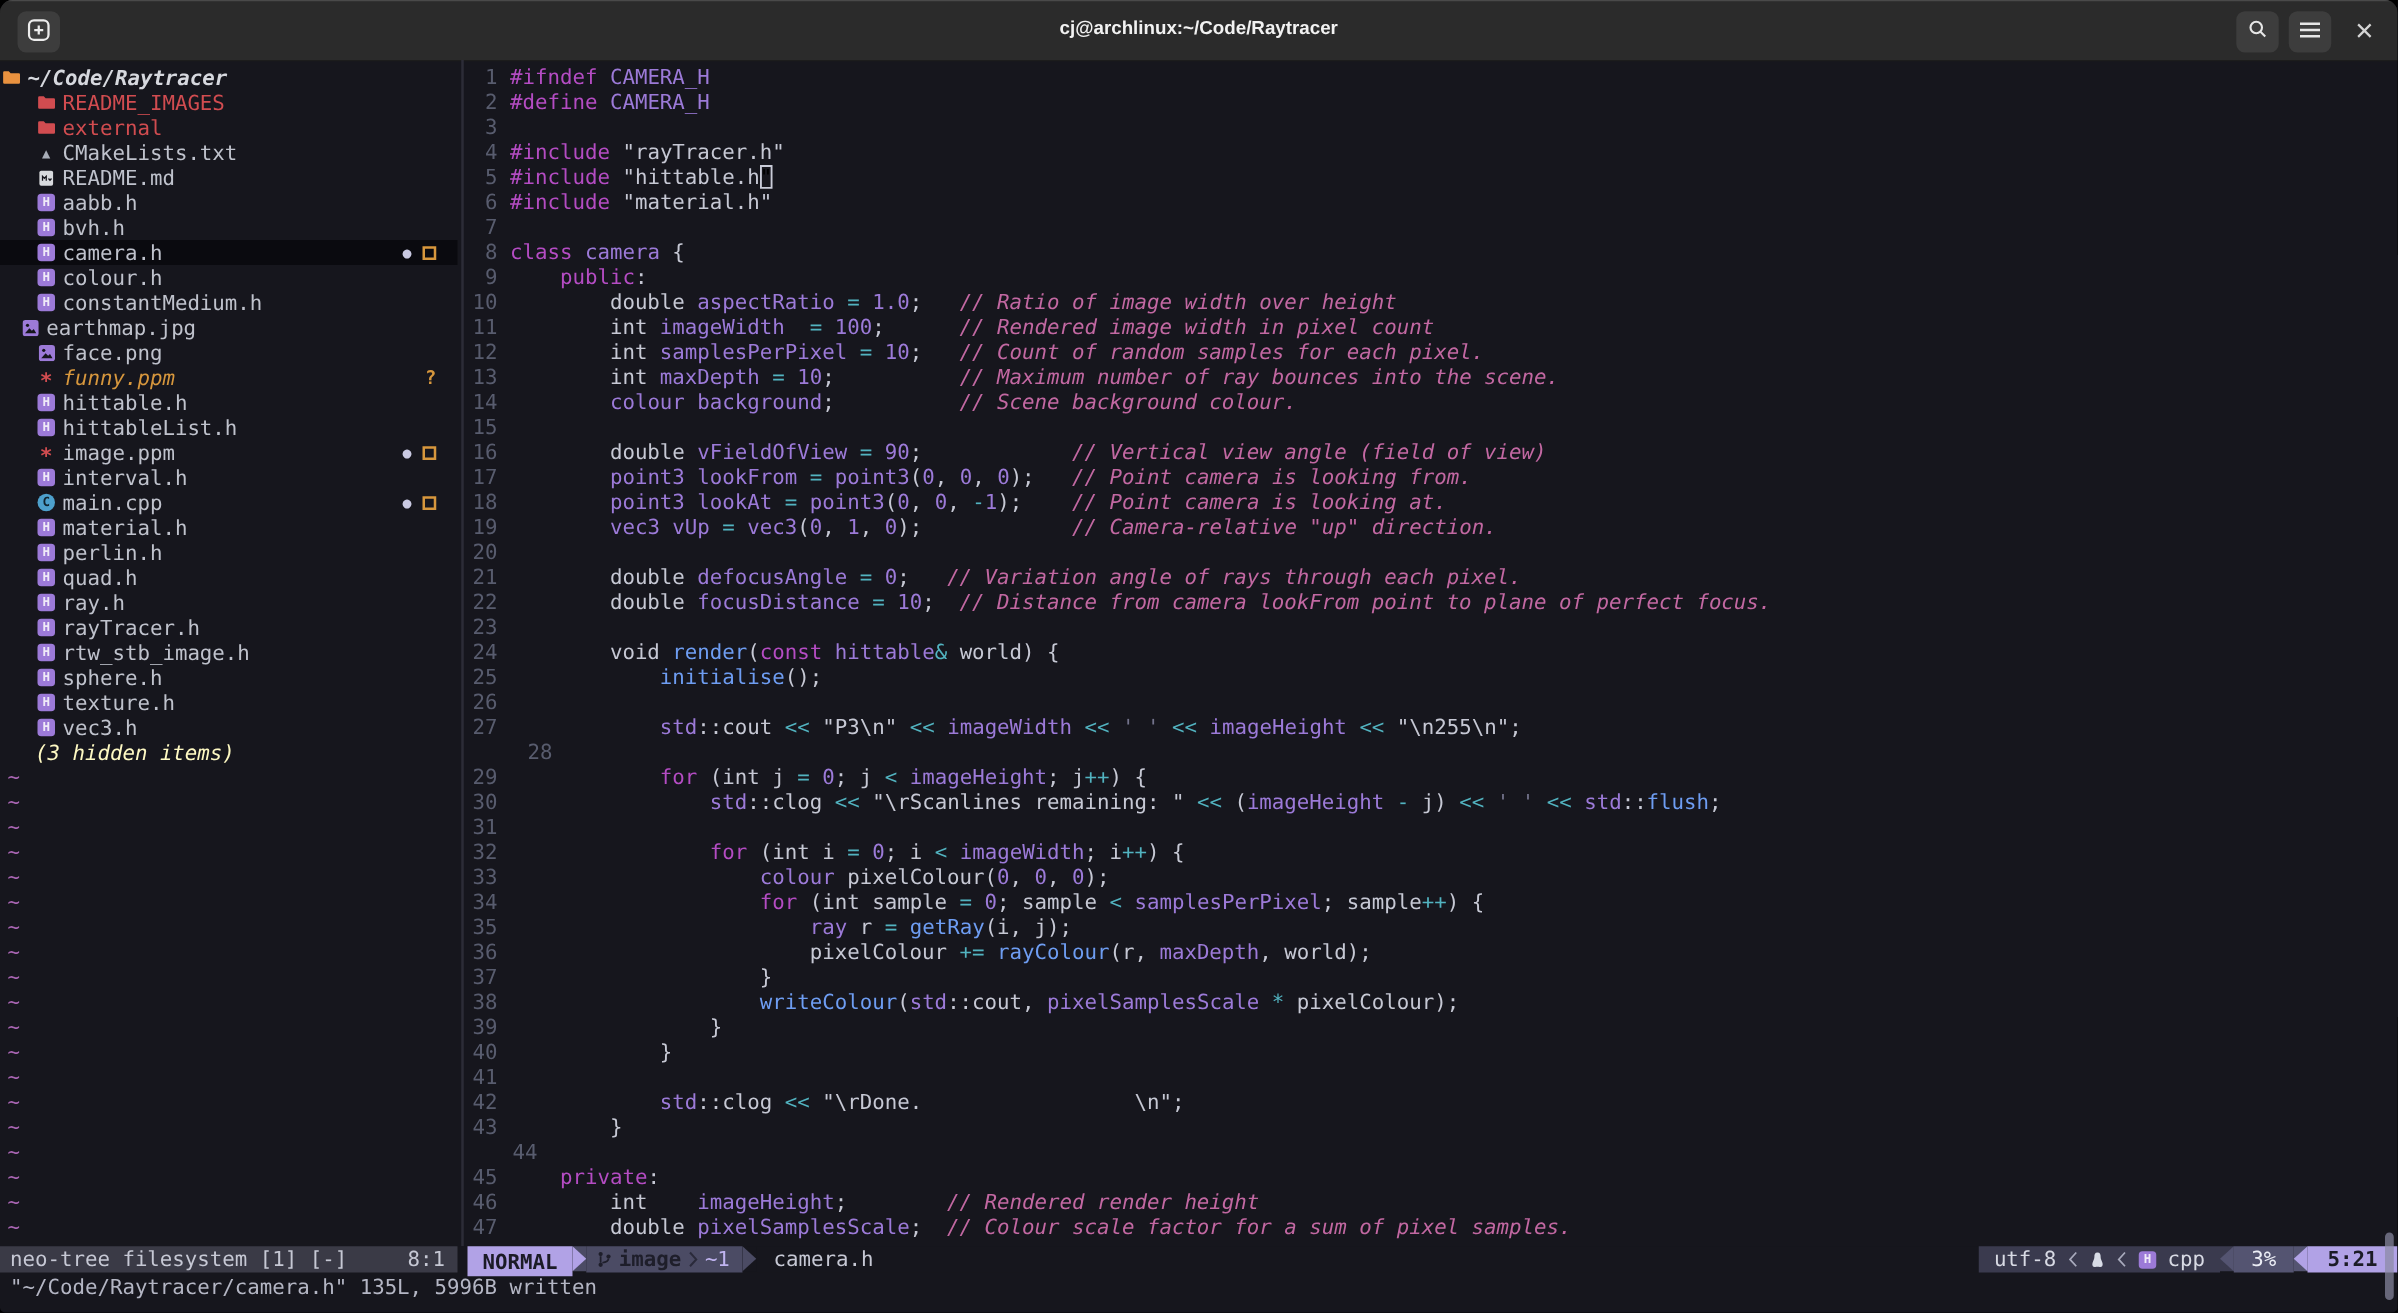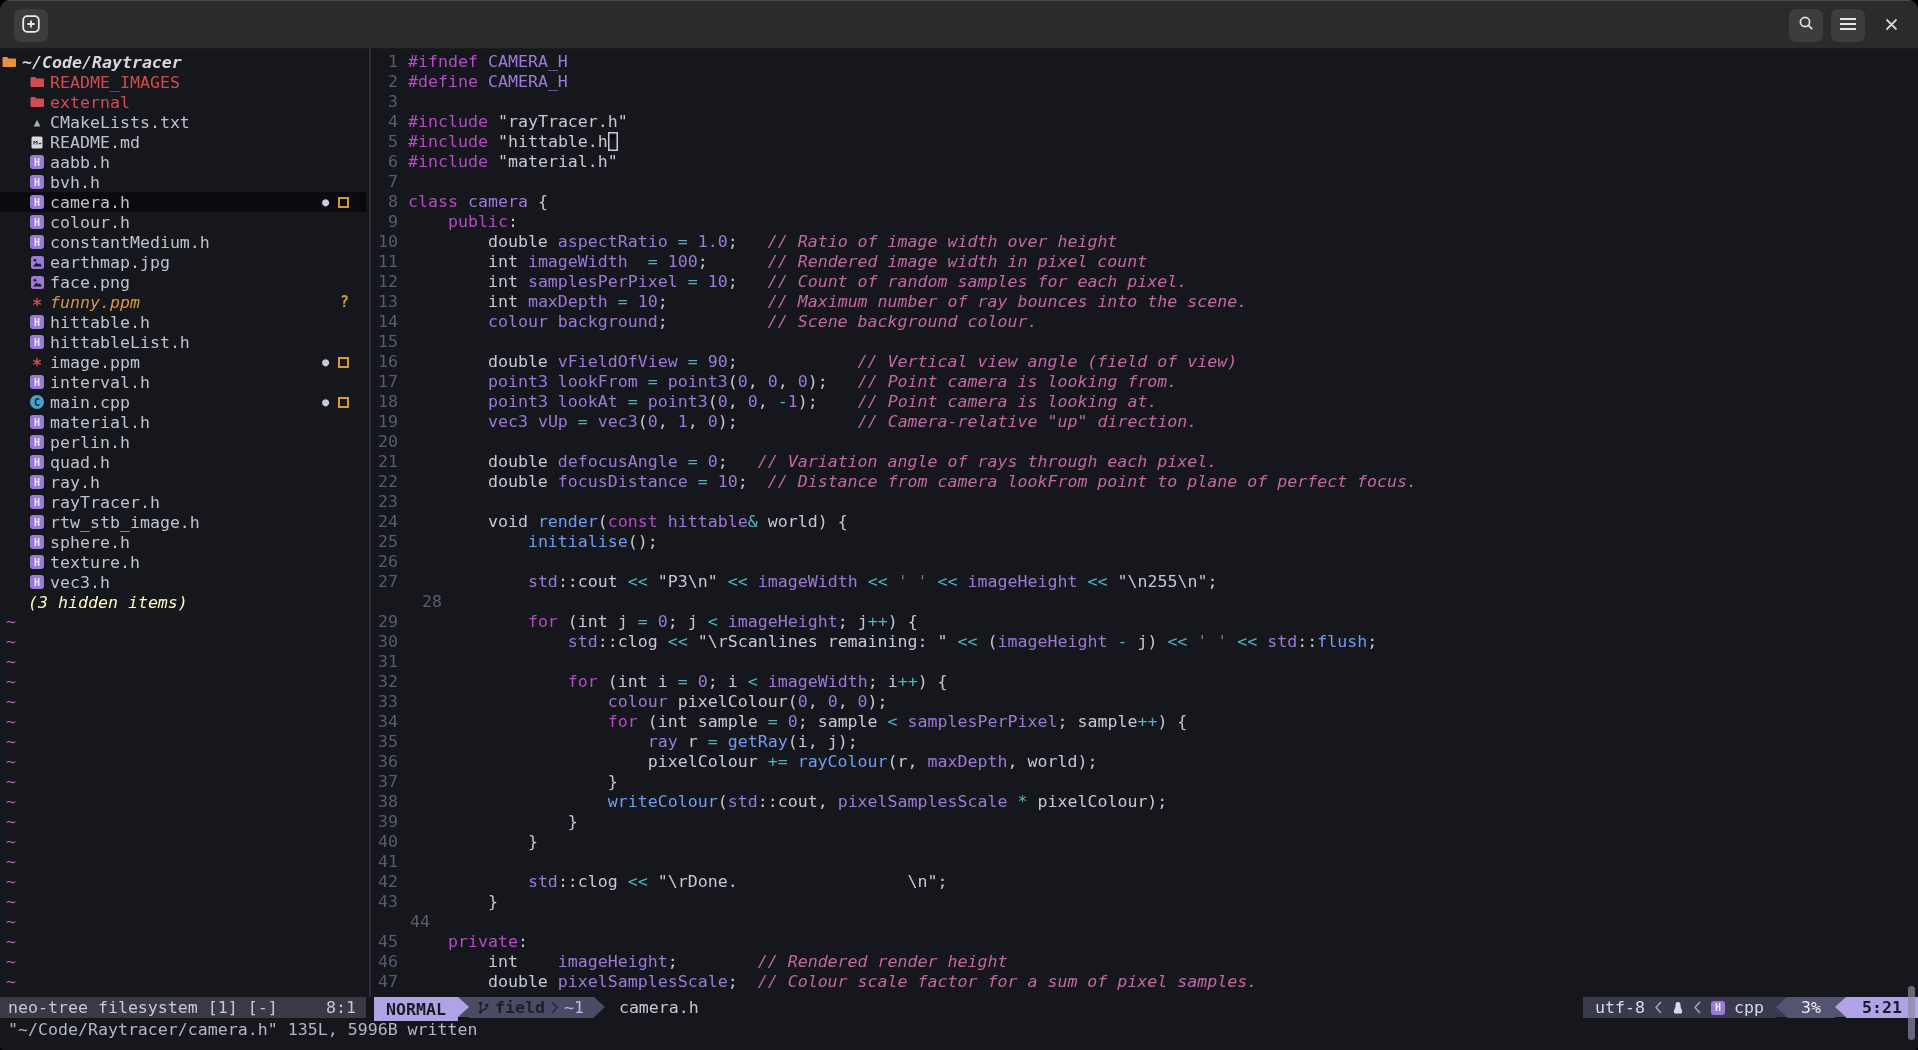--- a/index.html
+++ b/index.html
@@ -82,20 +82,21 @@
 
   <div id="headerbar">
     <div class="hbtn" style="left:14px;">
       <span>
         <svg width="18" height="18">
             <rect x="1.2" y="1.2" width="15.6" height="15.6" rx="4" fill="none" stroke="#ececec" stroke-width="1.8"></rect>
             <path d="M9 5.4 V12.6 M5.4 9 H12.6" stroke="#ececec" stroke-width="1.8"></path>
           </svg>
       </span>
     </div>
+    <div id="window-title">cj@archlinux:~/Code/Raytracer</div>
     <div class="hbtn" style="left:1789px;">
       <span>
         <svg width="17" height="17">
             <circle cx="7" cy="7" r="4.6" fill="none" stroke="#e6e6e6" stroke-width="1.7"></circle>
             <path d="M10.4 10.4 L14.2 14.2" stroke="#e6e6e6" stroke-width="1.7"></path>
           </svg>
       </span>
     </div>
     <div class="hbtn" style="left:1831px;">
       <span>
@@ -128,21 +129,21 @@
       <div class="trow" style="top: 64px; padding-left: 28px;"><span class="ticon"><span class="tri">▲</span></span><span>CMakeLists.txt</span></div>
       <div class="trow" style="top: 84px; padding-left: 28px;"><span class="ticon"><svg width="12" height="13">
             <rect x="0.5" y="0.5" width="11" height="12" rx="1.5" fill="#d8dade"></rect>
             <path d="M3 8.5 L3 5 L4.5 6.6 L6 5 L6 8.5 M7.8 6.8 L9 8.2 L10.2 6.8" stroke="#16161d" stroke-width="1" fill="none"></path>
           </svg></span><span>README.md</span></div>
       <div class="trow" style="top: 104px; padding-left: 28px;"><span class="ticon"><span class="hbadge">H</span></span><span>aabb.h</span></div>
       <div class="trow" style="top: 124px; padding-left: 28px;"><span class="ticon"><span class="hbadge">H</span></span><span>bvh.h</span></div>
       <div class="trow sel" style="top: 144px; padding-left: 28px;"><span class="ticon"><span class="hbadge">H</span></span><span>camera.h</span><span class="badge b-dot">●</span><span class="badge b-square"><i></i></span></div>
       <div class="trow" style="top: 164px; padding-left: 28px;"><span class="ticon"><span class="hbadge">H</span></span><span>colour.h</span></div>
       <div class="trow" style="top: 184px; padding-left: 28px;"><span class="ticon"><span class="hbadge">H</span></span><span>constantMedium.h</span></div>
-      <div class="trow" style="top: 204px; padding-left: 28px;"><span class="ticon"><svg width="13" height="13">
+      <div class="trow" style="top: 204px; padding-left: 15px;"><span class="ticon"><svg width="13" height="13">
             <rect width="13" height="13" rx="2.5" fill="#9c7ad8"></rect>
             <circle cx="4" cy="4.2" r="1.3" fill="#16161d"></circle>
             <path d="M2 10.5 L5.5 6.5 L7.5 8.6 L9 7.2 L11 10.5 Z" fill="#16161d"></path>
           </svg></span><span>earthmap.jpg</span></div>
       <div class="trow" style="top: 224px; padding-left: 28px;"><span class="ticon"><svg width="13" height="13">
             <rect width="13" height="13" rx="2.5" fill="#9c7ad8"></rect>
             <circle cx="4" cy="4.2" r="1.3" fill="#16161d"></circle>
             <path d="M2 10.5 L5.5 6.5 L7.5 8.6 L9 7.2 L11 10.5 Z" fill="#16161d"></path>
           </svg></span><span>face.png</span></div>
       <div class="trow" style="top: 244px; padding-left: 28px;"><span class="ticon"><span class="star">*</span></span><span class="t-orange">funny.ppm</span><span class="badge b-q">?</span></div>
@@ -225,21 +226,21 @@
       <div class="arrow-r" style="border-left:11px solid #b1a2e6; background:#4b4b64;"></div>
       <div class="seg" id="seg-branch">
         <span style="display:inline-flex;">
           <svg width="13" height="15" viewBox="0 0 13 15">
               <circle cx="3.5" cy="3.2" r="1.7" fill="#1e1e2a"></circle>
               <circle cx="3.5" cy="11.8" r="1.7" fill="#1e1e2a"></circle>
               <circle cx="9.8" cy="5.2" r="1.7" fill="#1e1e2a"></circle>
               <path d="M3.5 4.9 V10.1 M9.8 6.9 Q9.6 9.6 4.9 10.2" stroke="#1e1e2a" stroke-width="1.4" fill="none"></path>
             </svg>
         </span>
-        <span>field</span>
+        <span>image</span>
         <span style="display:inline-flex;">
           <svg width="9" height="15">
               <path d="M2 2 L7 7.5 L2 13" stroke="#2a2a3a" stroke-width="1.6" fill="none"></path>
             </svg>
         </span>
         <span class="diff">~1</span>
       </div>
       <div class="arrow-r" style="border-left:11px solid #4b4b64; background:#16161d;"></div>
       <div class="seg" id="seg-file">camera.h</div>
     </div>

